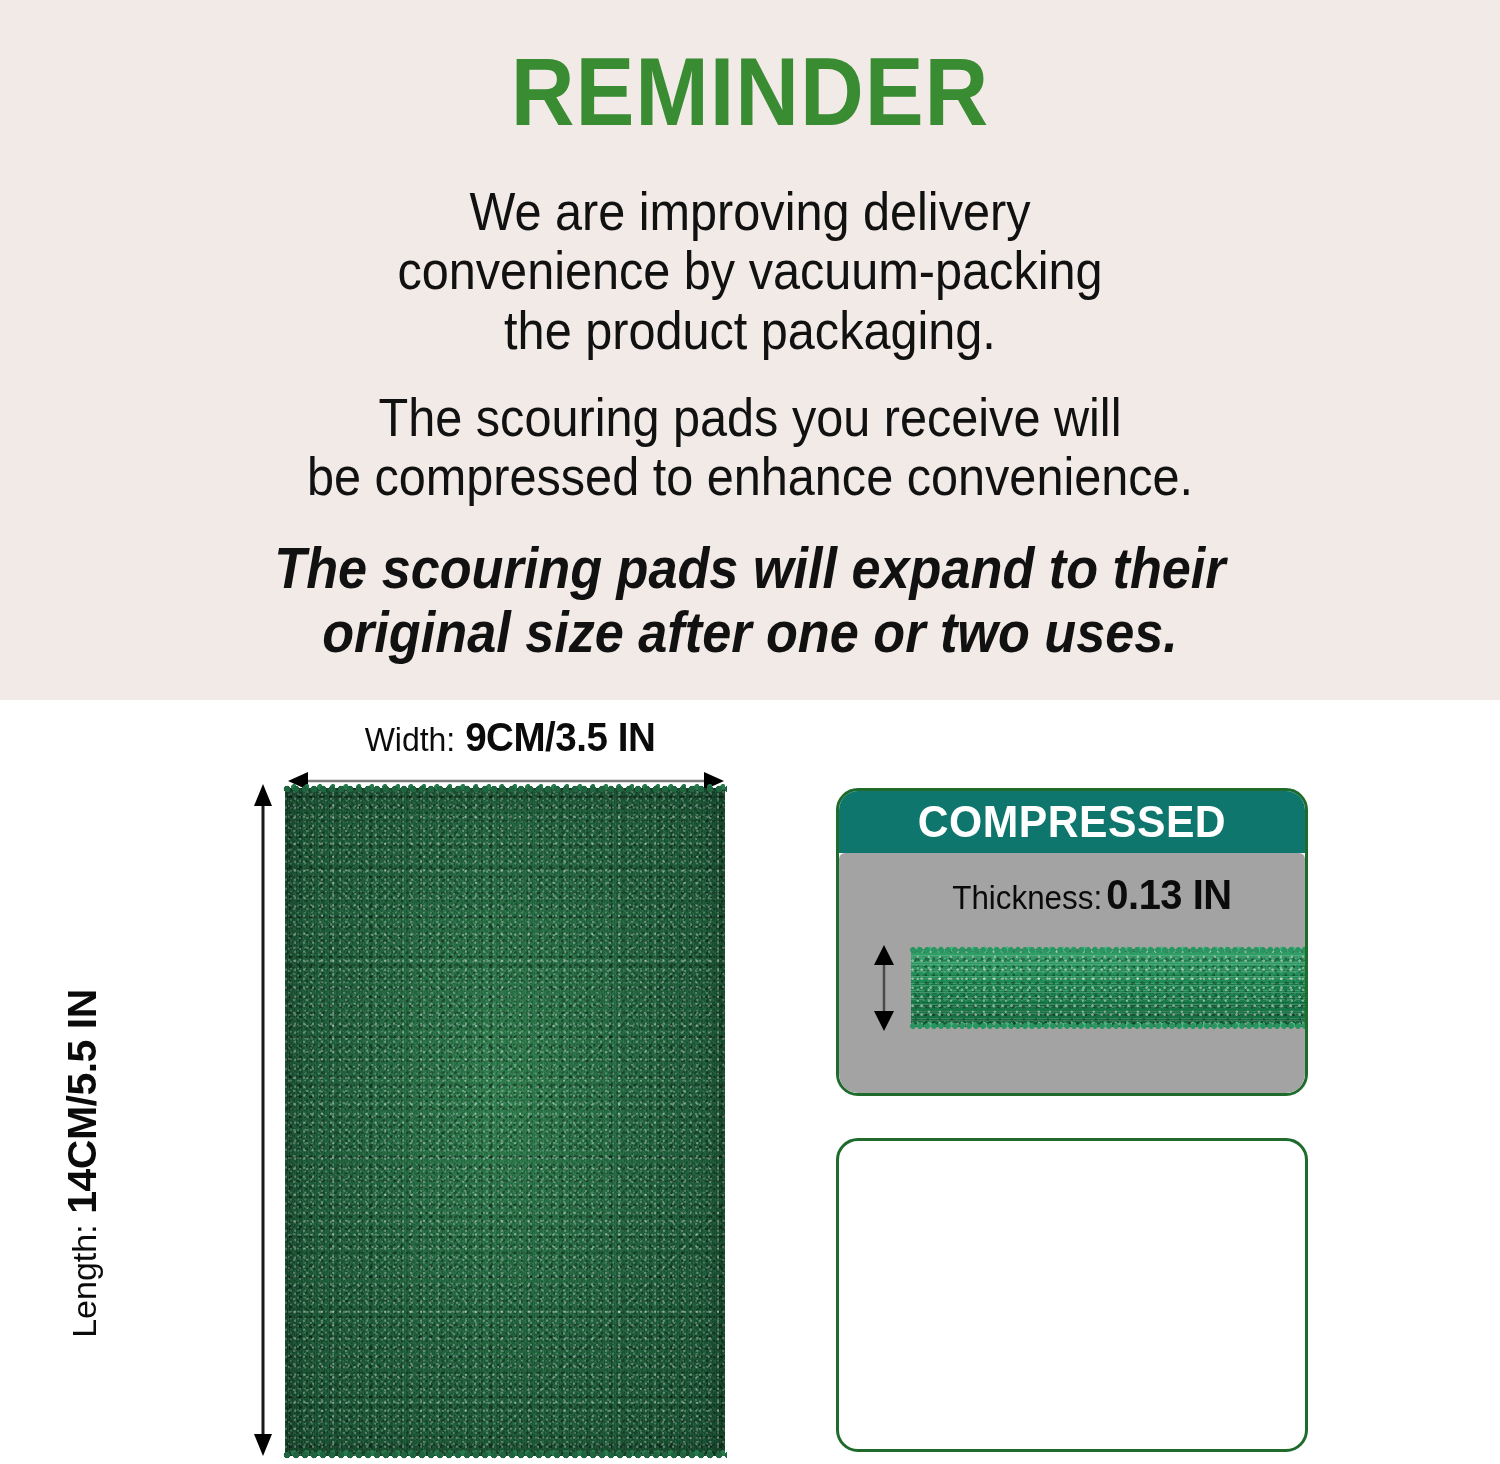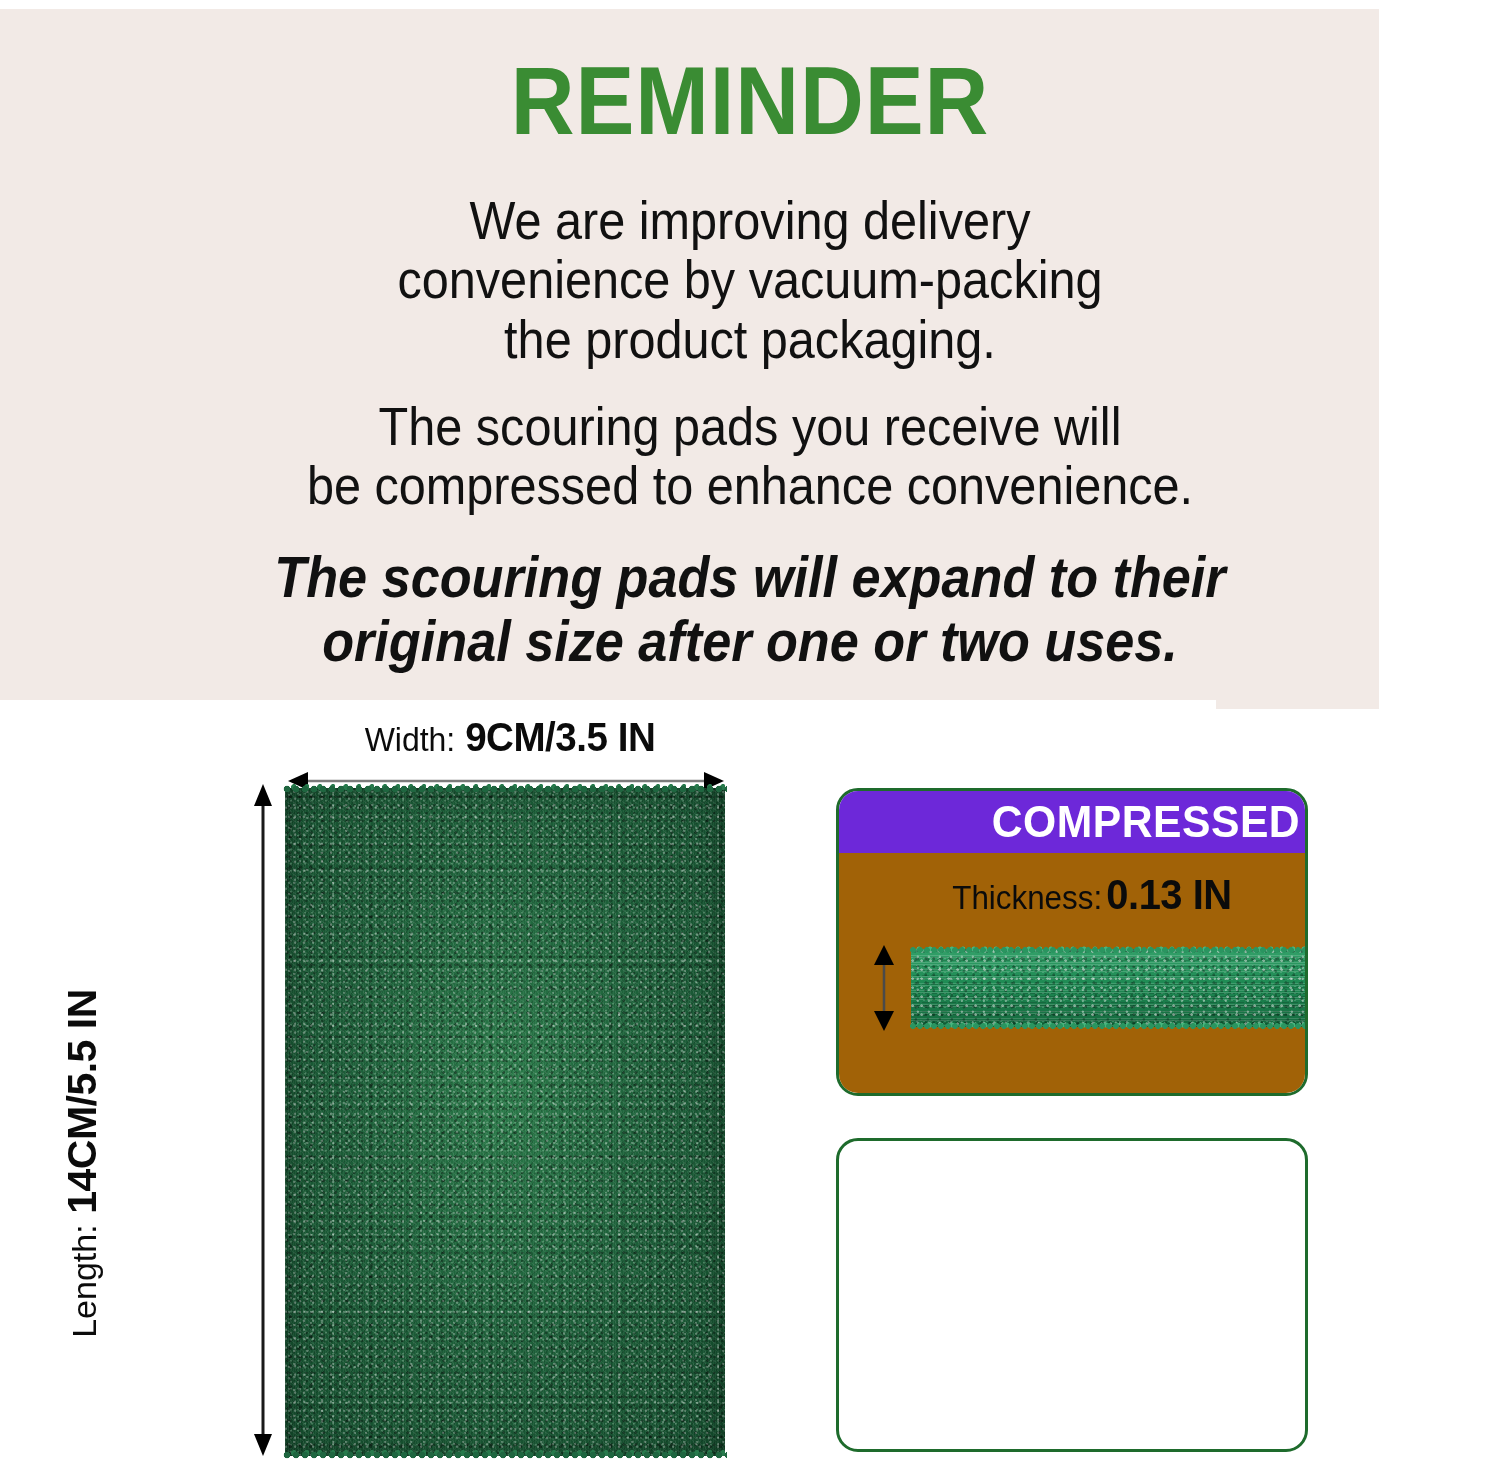--- a/index.html
+++ b/index.html
@@ -16,22 +16,22 @@
     width: 1500px;
     height: 1464px;
     overflow: hidden;
     background: #ffffff;
   }
 
   
   .top-panel {
     position: absolute;
     left: 0;
-    top: 9px;
-    width: 1379px;
+    top: 0;
+    width: 1500px;
     height: 700px;
     background: #f2eae6;
   }
 
   .headline {
     position: absolute;
     left: 0;
     top: 44px;
     width: 1500px;
     text-align: center;
@@ -180,38 +180,39 @@
     border-radius: 22px;
     background: #ffffff;
     overflow: hidden;
     box-sizing: border-box;
   }
   .card-compressed { left: 836px; top: 88px;  height: 308px; }
   .card-expanded   { left: 836px; top: 438px; height: 314px; }
 
   .card-header {
     height: 62px;
-    background: #6d28d9;
+    background: #0f766e;
     display: flex;
     align-items: center;
-    justify-content: flex-end;
+    justify-content: center;
   }
   .card-header-text {
     color: #ffffff;
     font-family: "Liberation Sans Narrow", "Liberation Sans", sans-serif;
     font-weight: 700;
     font-size: 44px;
     letter-spacing: 0.5px;
     transform: scaleX(0.97);
   }
 
   .card-body {
     position: relative;
     height: calc(100% - 62px);
-    background: #a16207;
+    background: #a3a3a3;
+    border-radius: 6px;
   }
 
   .thickness-line {
     position: absolute;
     left: 0;
     top: 18px;
     width: 100%;
     text-align: center;
     white-space: nowrap;
     font-family: "Liberation Sans Narrow", "Liberation Sans", sans-serif;

